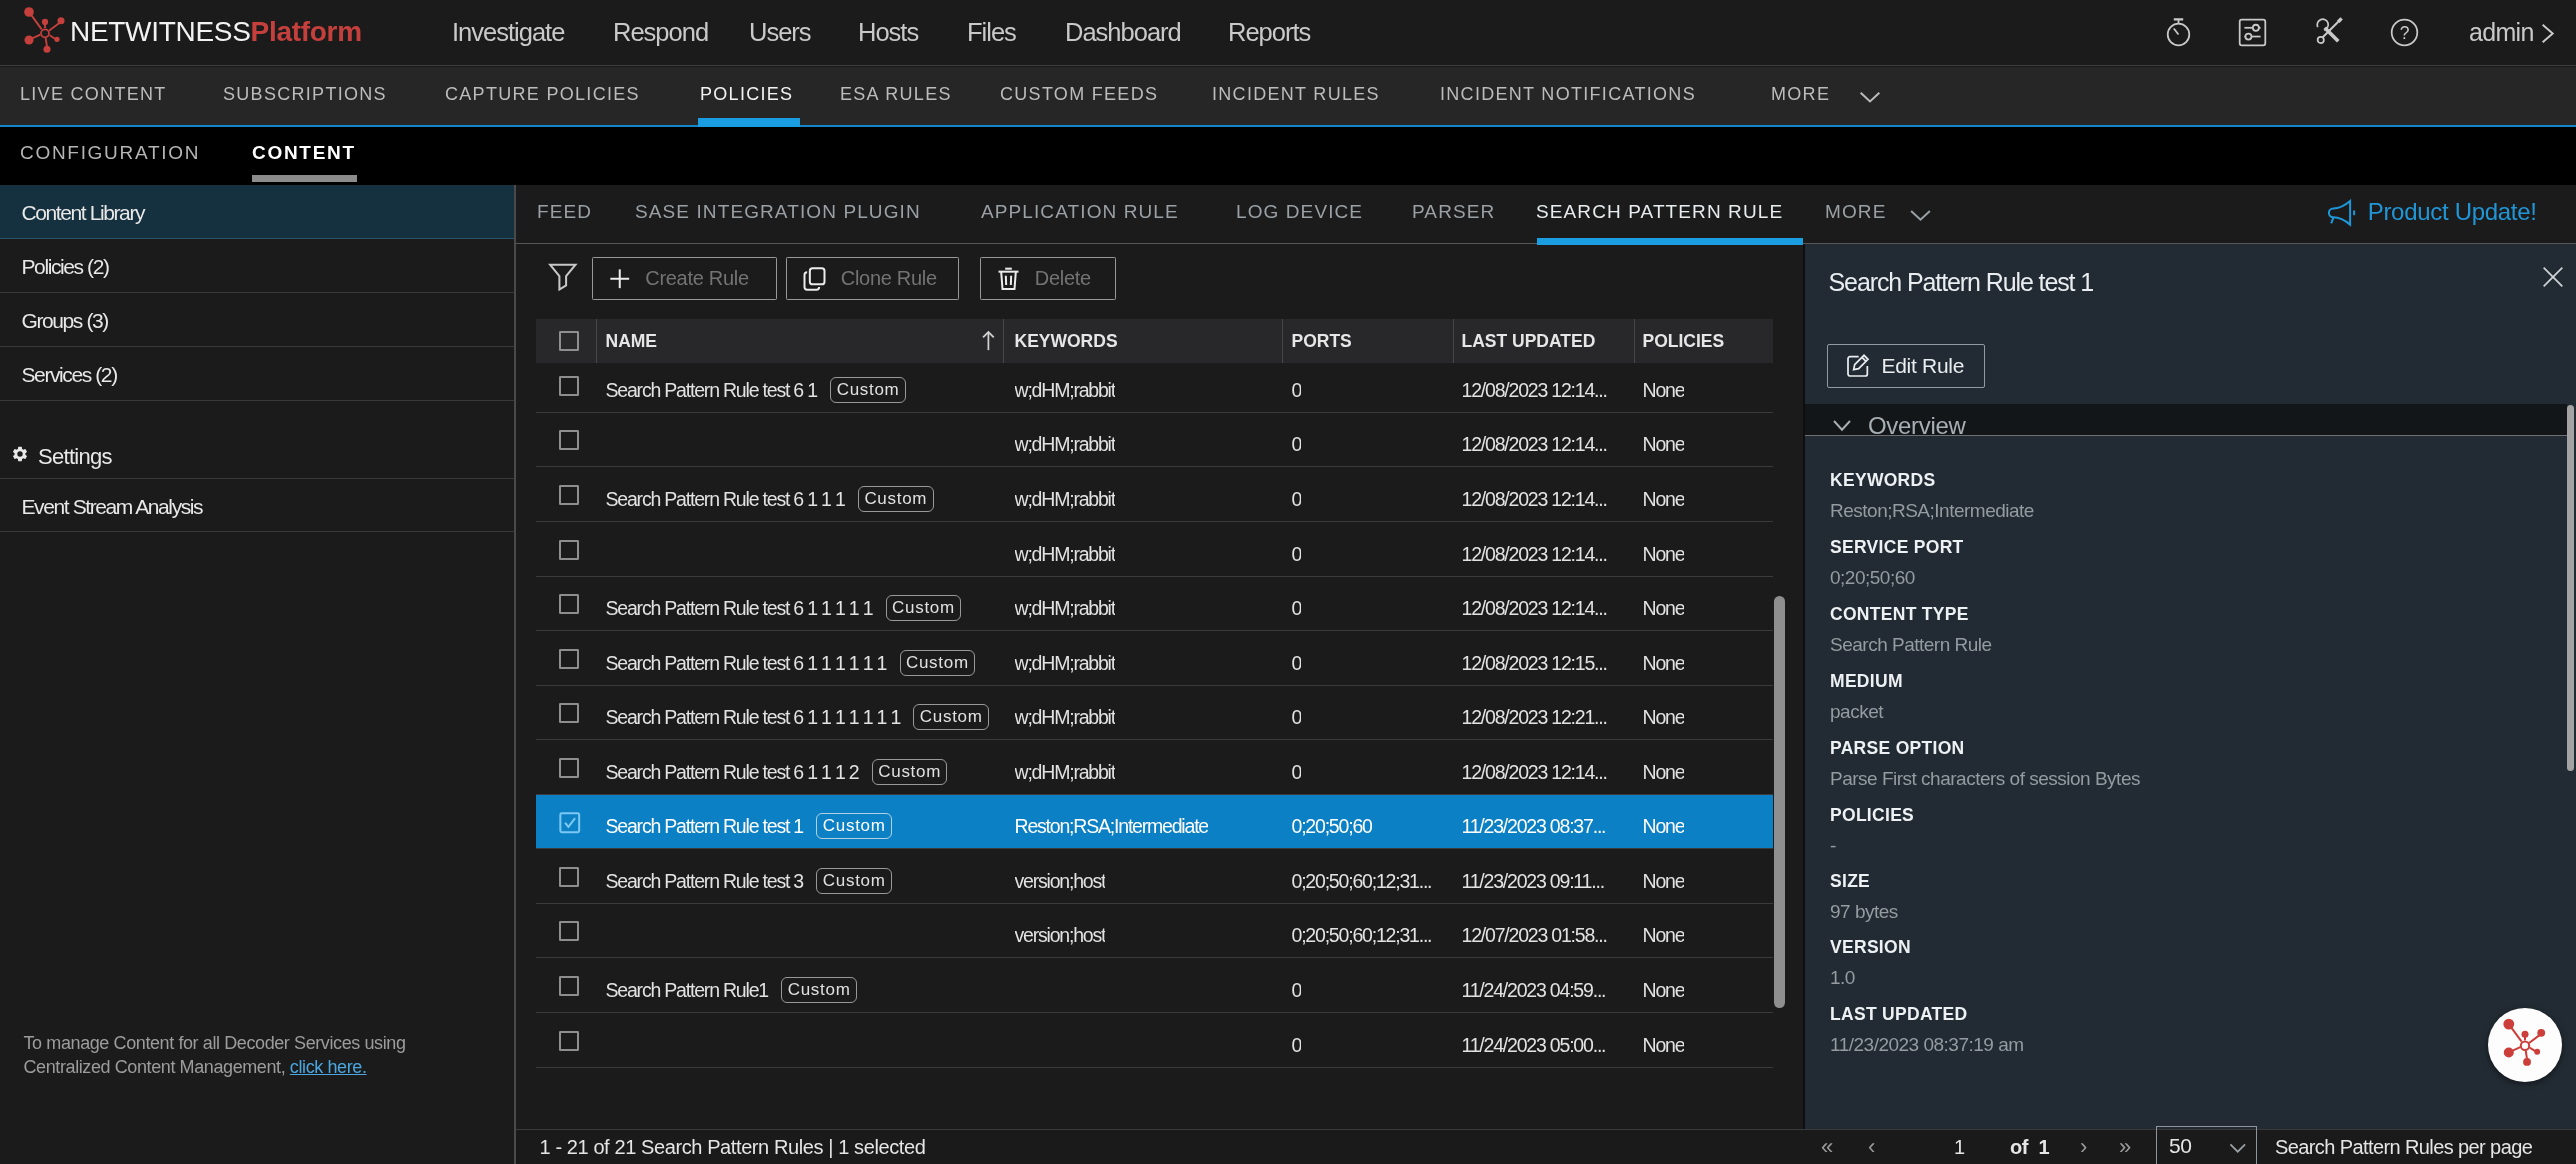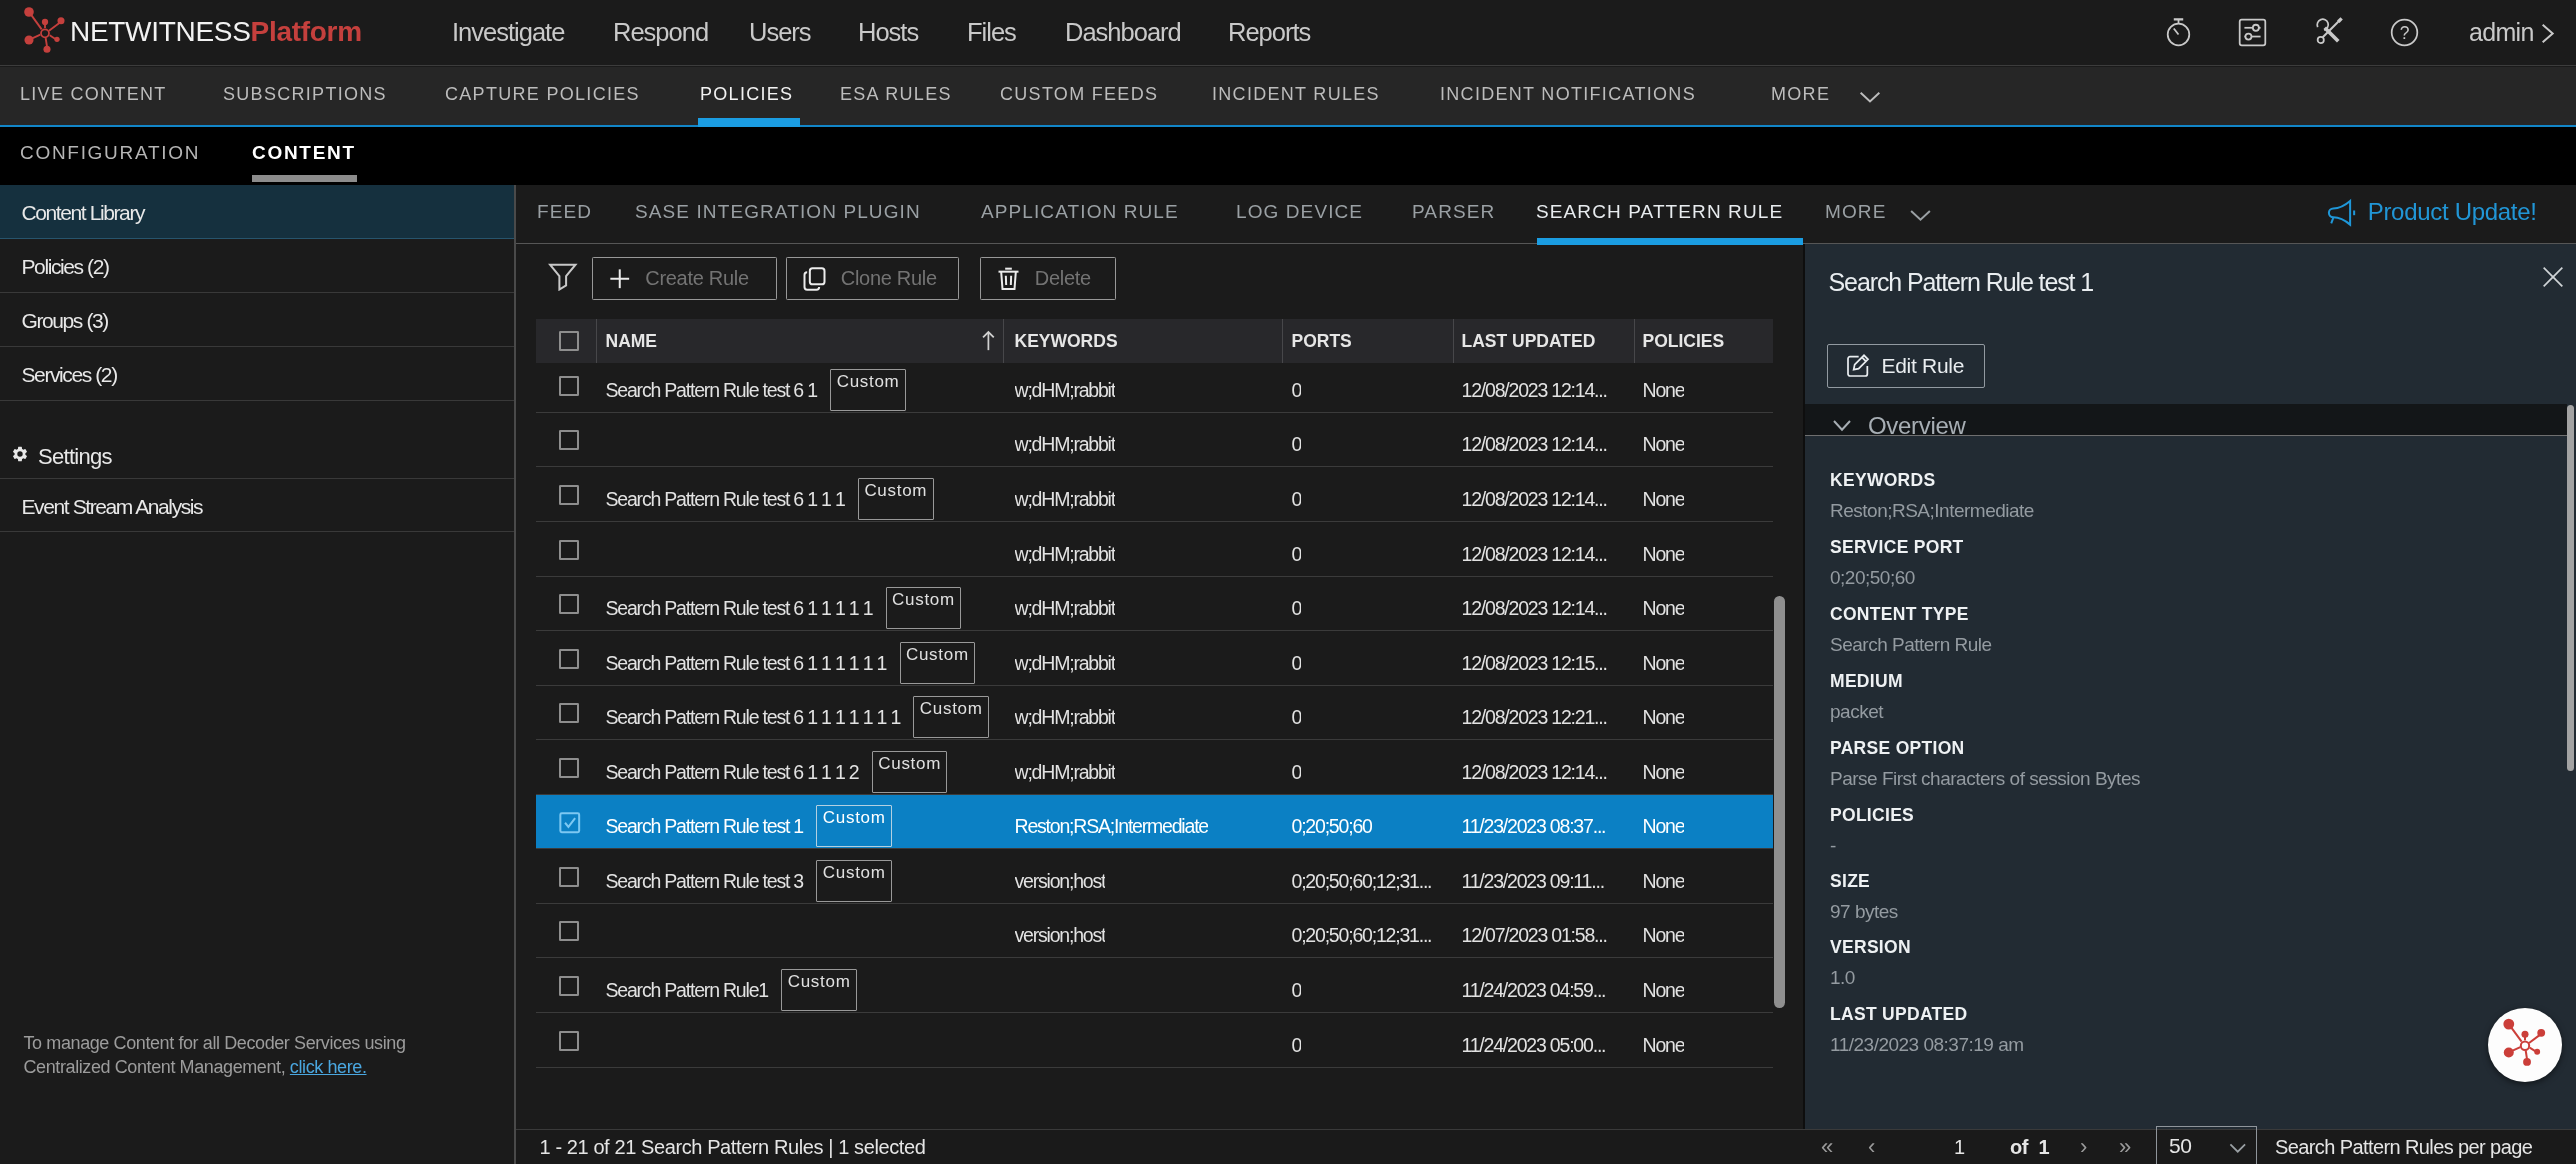--- a/index.html
+++ b/index.html
@@ -37,21 +37,21 @@
 .btn { position:absolute; top:13.4px; height:43px; border:1.3px solid #989898; border-radius:1.3px; color:#737373; font-size:20px; letter-spacing:-0.3px; display:flex; align-items:center; background:#1b1b1b; }
 .btn svg { margin-left:16px; }
 .btn span { margin-left:14.8px; margin-right:19px; white-space:nowrap; }
 #thead { position:absolute; left:19.5px; top:75px; width:1237px; height:44px; background:#28282b; z-index:2; font-size:17.5px; font-weight:700; color:#e6e6e6; letter-spacing:0px; }
 .hcol { position:absolute; top:0; height:36px; line-height:44px; }
 .hsep { position:absolute; top:0; width:1.3px; height:44px; background:#47474a; }
 #rows { position:absolute; left:19.5px; top:0; width:1237px; height:1067px; z-index:1; }
 .row { position:absolute; left:0; width:1237px; height:54px; border-bottom:1.3px solid #3b3b3b; font-size:19.5px; letter-spacing:-1.2px; color:#e2e2e2; }
 .rc { position:absolute; top:4.7px; height:53px; line-height:53px; white-space:nowrap; overflow:hidden; }
 .cb { position:absolute; left:23.5px; top:17px; width:20px; height:20px; border:2px solid #8e8e8e; border-radius:1.3px; }
-.badge { display:inline-block; vertical-align:middle; margin-left:13.4px; margin-top:-2.7px; height:42px; line-height:24px; border:1.3px solid #999; border-radius:1px; padding:0 5.4px; font-size:17px; letter-spacing:0.7px; color:#e0e0e0; }
+.badge { display:inline-block; vertical-align:middle; margin-left:13.4px; margin-top:-2.7px; height:26px; line-height:24px; border:1.3px solid #999; border-radius:6px; padding:0 5.4px; font-size:17px; letter-spacing:0.7px; color:#e0e0e0; }
 .rowsel { background:#0b80c4; }
 .rowsel .rc { color:#fff; }
 .rowsel .badge { border-color:rgba(235,235,235,0.75); color:#fff; }
 #tscroll { position:absolute; left:1258px; top:352px; width:10.7px; height:412px; border-radius:5.4px; background:#8f8f8f; z-index:3; }
 
 #panel { position:absolute; left:1805px; top:244px; width:771px; height:885px; background:#222b33; }
 #ptitle { position:absolute; left:23.5px; top:24px; font-size:25px; letter-spacing:-1.1px; color:#e9edf0; }
 #pclose { position:absolute; left:736px; top:21px; }
 #editbtn { position:absolute; left:22px; top:100px; width:158px; height:44px; border:1.3px solid #929aa1; border-radius:2px; display:flex; align-items:center; color:#e9edf0; font-size:21px; letter-spacing:-0.3px; }
 #ovstrip { position:absolute; left:0; top:160px; width:762px; height:32px; background:#131618; border-bottom:1.3px solid #6f6f6f;text-align:center; }

